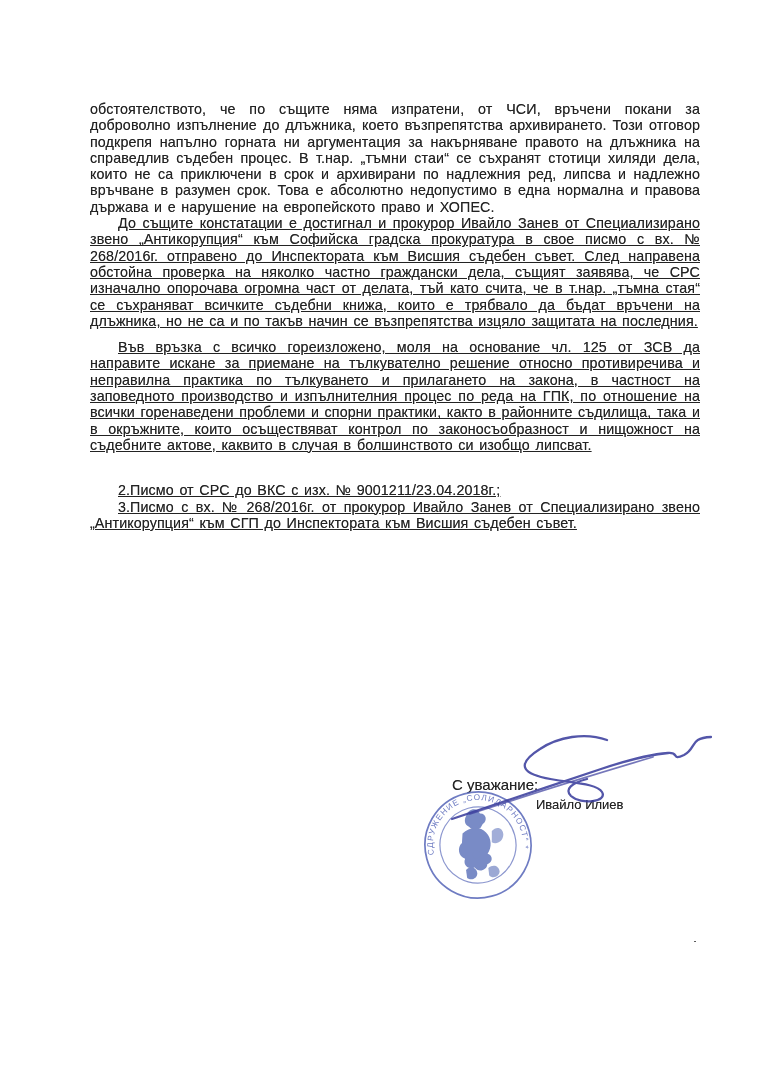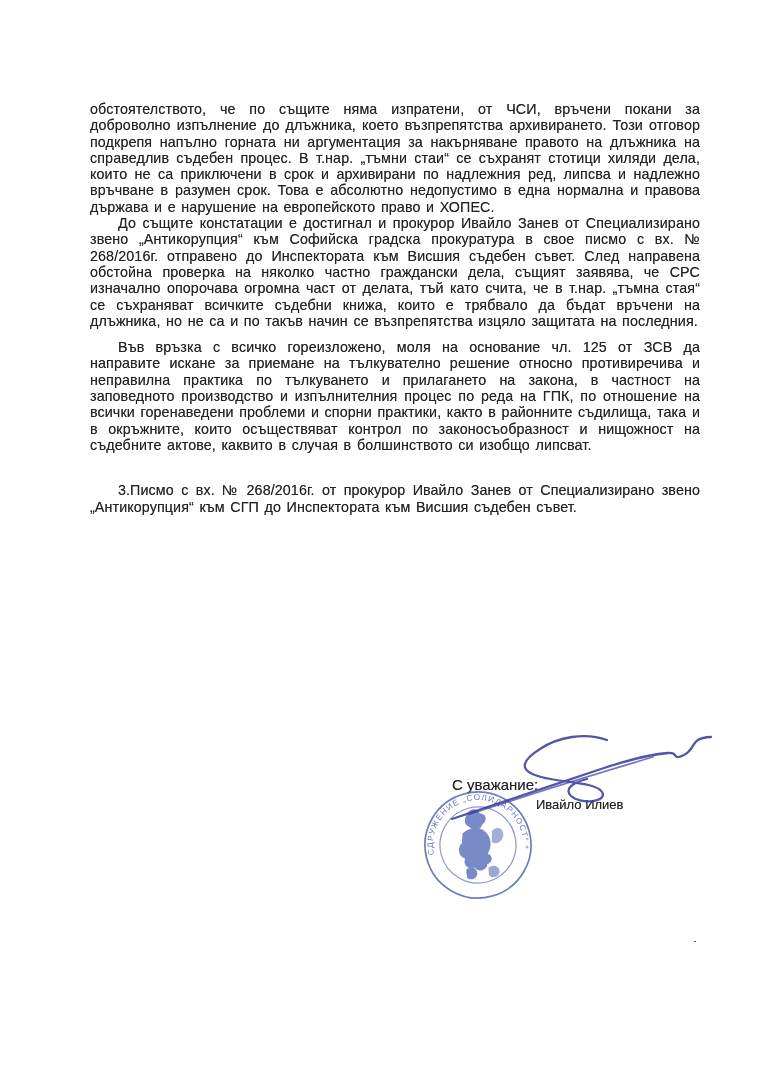--- a/index.html
+++ b/index.html
@@ -15,21 +15,21 @@
     position:absolute;
     left:90px;top:101px;width:610px;
     font-size:14.3px;
     line-height:16.3px;
     text-align:justify;
     letter-spacing:0.1px;
     word-spacing:1.5px;
     text-shadow:0 0 0.5px rgba(20,20,20,0.55);
   }
   .content p{margin:0;}
-  .indent{text-indent:28px;}
+  .indent{text-indent:28px;text-decoration:underline;}
   .gap-s{margin-top:10px !important;}
   .attachments{margin-top:29px;}
   .attachments-heading{
     padding-left:40px;
     text-decoration:underline;
     text-underline-offset:2px;
   }
   .signature-closing{
     position:absolute;left:452px;top:776px;
     font-size:15px;
@@ -61,20 +61,21 @@
 <body>
 
 <div class="page">
 
   <div class="content">
     <p>обстоятелството, че по същите няма изпратени, от ЧСИ, връчени покани за доброволно изпълнение до длъжника, което възпрепятства архивирането. Този отговор подкрепя напълно горната ни аргументация за накърняване правото на длъжника на справедлив съдебен процес. В т.нар. „тъмни стаи“ се съхранят стотици хиляди дела, които не са приключени в срок и архивирани по надлежния ред, липсва и надлежно връчване в разумен срок. Това е абсолютно недопустимо в една нормална и правова държава и е нарушение на европейското право и ХОПЕС.</p>
     <p class="indent">До същите констатации е достигнал и прокурор Ивайло Занев от Специализирано звено „Антикорупция“ към Софийска градска прокуратура в свое писмо с вх. № 268/2016г. отправено до Инспектората към Висшия съдебен съвет. След направена обстойна проверка на няколко частно граждански дела, същият заявява, че СРС изначално опорочава огромна част от делата, тъй като счита, че в т.нар. „тъмна стая“ се съхраняват всичките съдебни книжа, които е трябвало да бъдат връчени на длъжника, но не са и по такъв начин се възпрепятства изцяло защитата на последния.</p>
     <p class="indent gap-s">Във връзка с всичко гореизложено, моля на основание чл. 125 от ЗСВ да направите искане за приемане на тълкувателно решение относно противиречива и неправилна практика по тълкуването и прилагането на закона, в частност на заповедното производство и изпълнителния процес по реда на ГПК, по отношение на всички горенаведени проблеми и спорни практики, както в районните съдилища, така и в окръжните, които осъществяват контрол по законосъобразност и нищожност на съдебните актове, каквито в случая в болшинството си изобщо липсват.</p>
 
     <div class="attachments">
+      <p class="indent">2.Писмо от СРС до ВКС с изх. № 9001211/23.04.2018г.;</p>
       <p class="indent">3.Писмо с вх. № 268/2016г. от прокурор Ивайло Занев от Специализирано звено „Антикорупция“ към СГП до Инспектората към Висшия съдебен съвет.</p>
     </div>
   </div>
 
   <div class="signature-closing">С уважание:</div>
   <div class="signature-name">Ивайло Илиев</div>
 
   <svg class="sig-svg" viewBox="0 0 340 210">
 
     <g transform="rotate(-15 78 127)" stroke="var(--stamp-ink,#5565b8)" fill="none" opacity="0.85">

